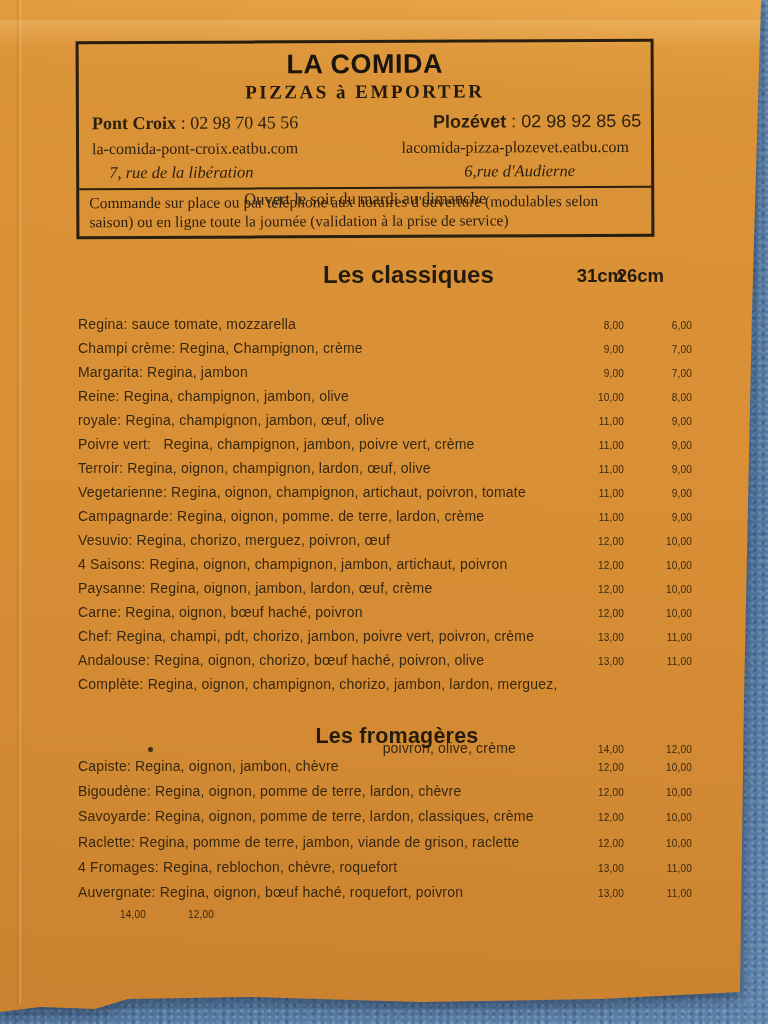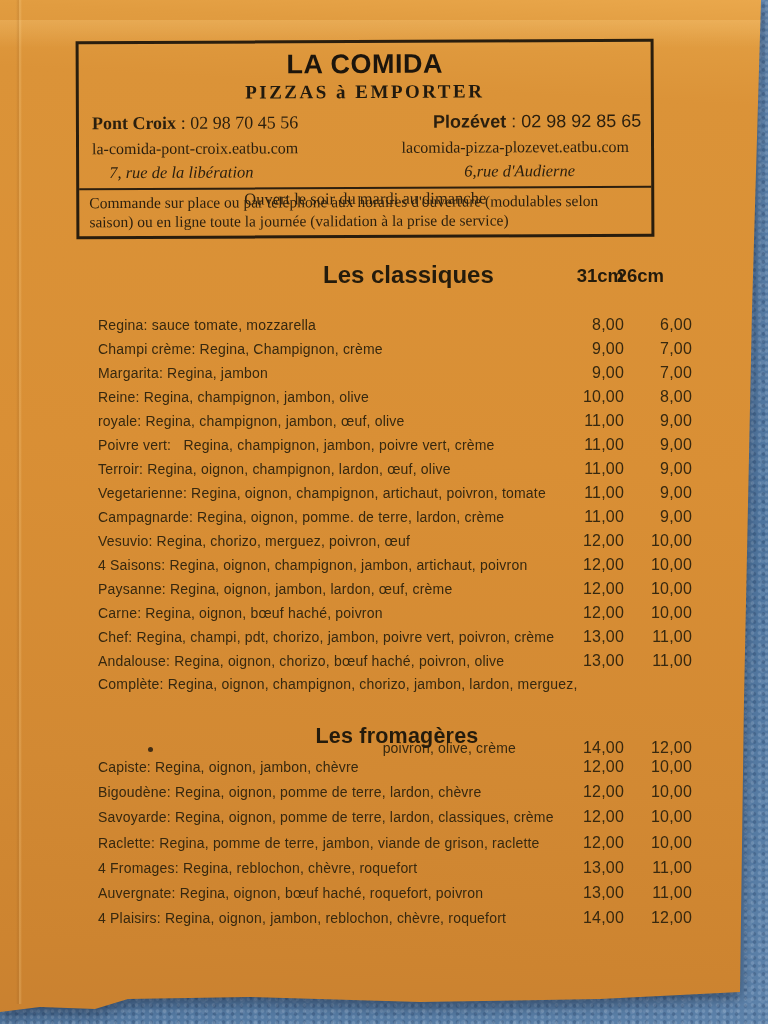--- a/index.html
+++ b/index.html
@@ -48,22 +48,22 @@
   #classiques-title{left:323px;top:261px;}
   .szcol{position:absolute;top:265px;font-weight:bold;font-size:18.5px;text-align:right;color:#241b0c;}
   #sz31{left:554px;width:70px;}
   #sz26{left:596px;width:68px;}
 
   
   .items{position:absolute;left:78px;top:316px;width:614px;font-size:14px;
          letter-spacing:.2px;color:#37280f;}
   .row{display:flex;align-items:baseline;height:24px;}
   #rows-1 .row{height:25.2px;}
-  .lbl{flex:1;white-space:pre;margin-left:20px;}
-  .p{width:68px;text-align:right;font-size:16px;}
+  .lbl{flex:1;white-space:pre;}
+  .p{width:68px;text-align:right;font-size:10px;}
   .lbl2{flex:1;text-align:right;padding-right:40px;margin-top:40px;}
   .sec2-wrap{height:34px;text-align:center;padding-left:24px;font-weight:bold;font-size:21.5px;
              color:#241b0c;letter-spacing:.2px;}
 </style>
 </head>
 <body>
 
 <div id="stage">
   <div class="bg"></div>
   <div class="paper-wrap">
@@ -215,21 +215,20 @@
               <span class="lbl">4 Fromages: Regina, reblochon, chèvre, roquefort</span>
               <span class="p">13,00</span>
               <span class="p">11,00</span>
             </div>
             <div class="row">
               <span class="lbl">Auvergnate: Regina, oignon, bœuf haché, roquefort, poivron</span>
               <span class="p">13,00</span>
               <span class="p">11,00</span>
             </div>
             <div class="row">
-              <span class="lbl">4 Plaisirs: Regina, oignon, jambon, reblochon, chèvre, roquefort</span>
               <span class="p">14,00</span>
               <span class="p">12,00</span>
             </div>
           </div>
       </div>
 
       <div class="speck"></div>
     </div>
   </div>
 </div>

